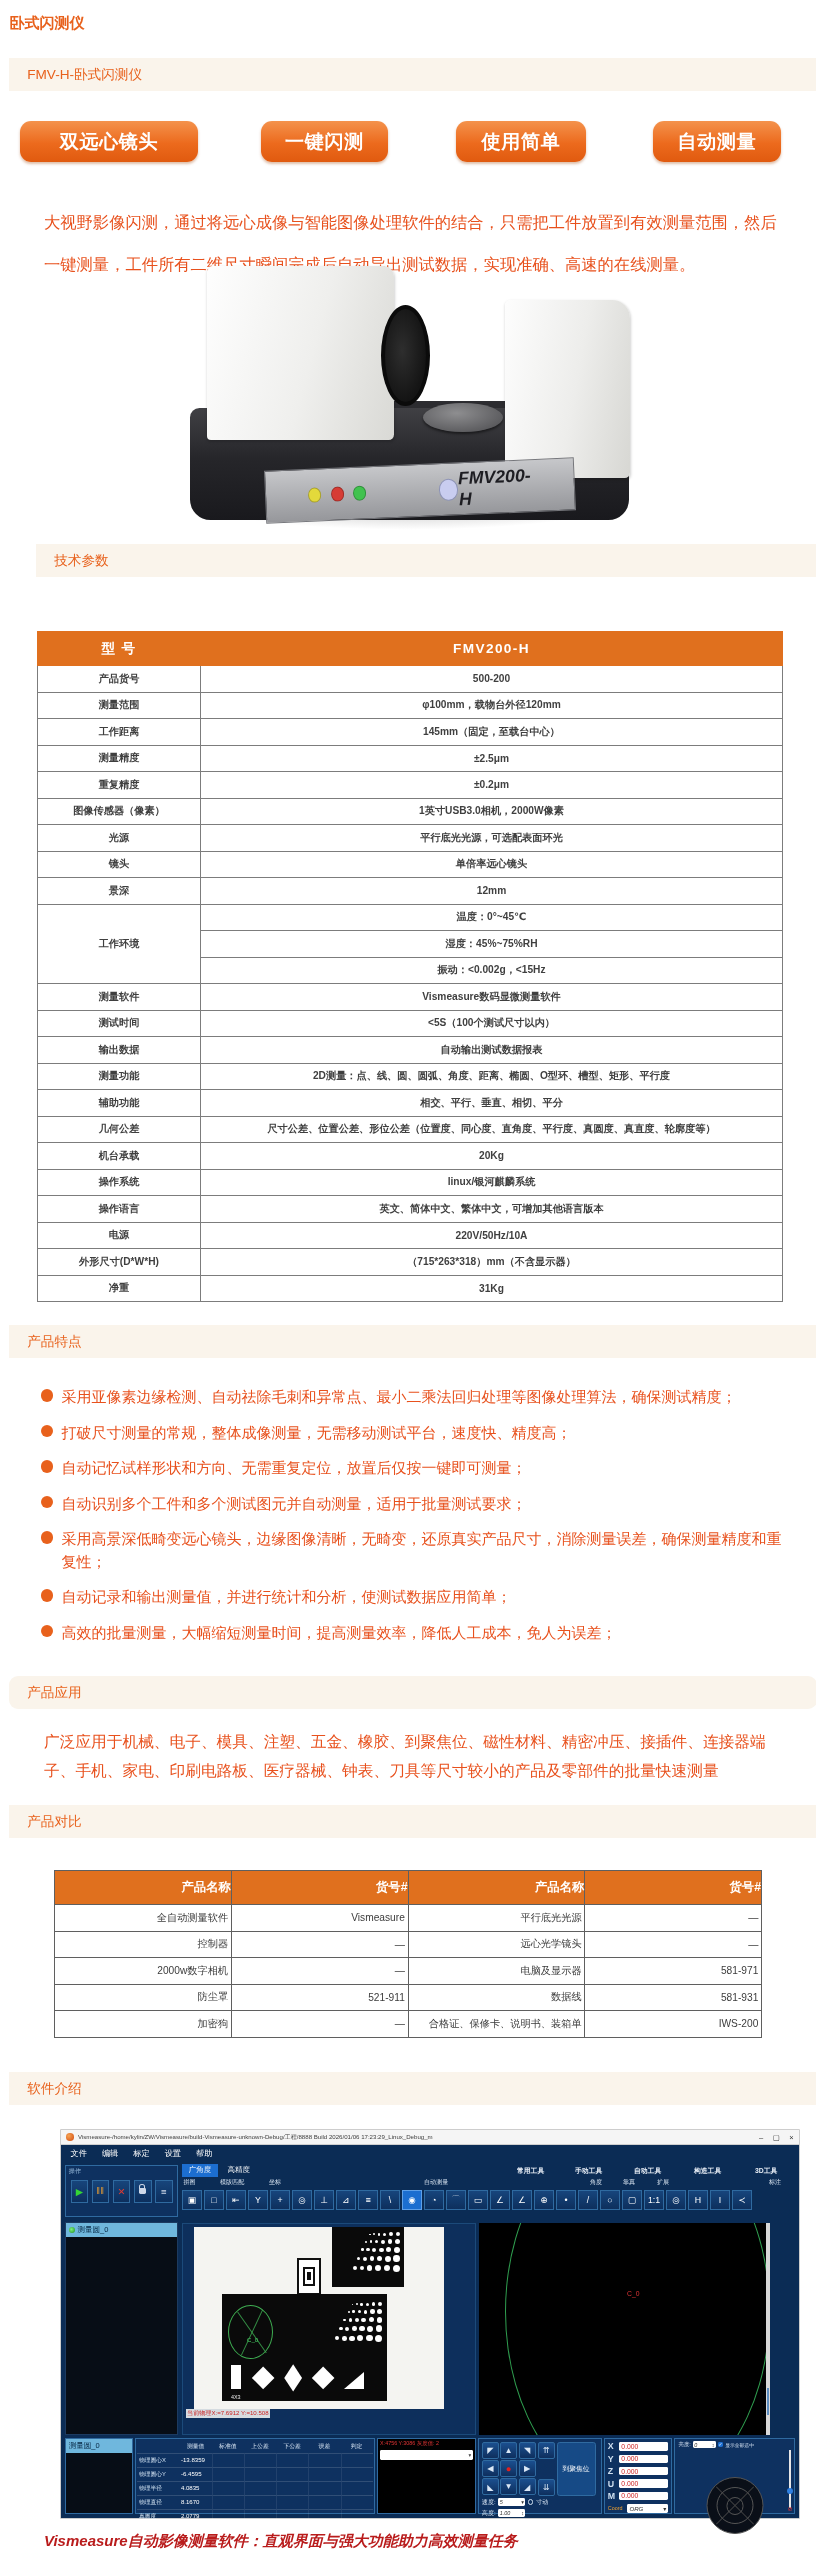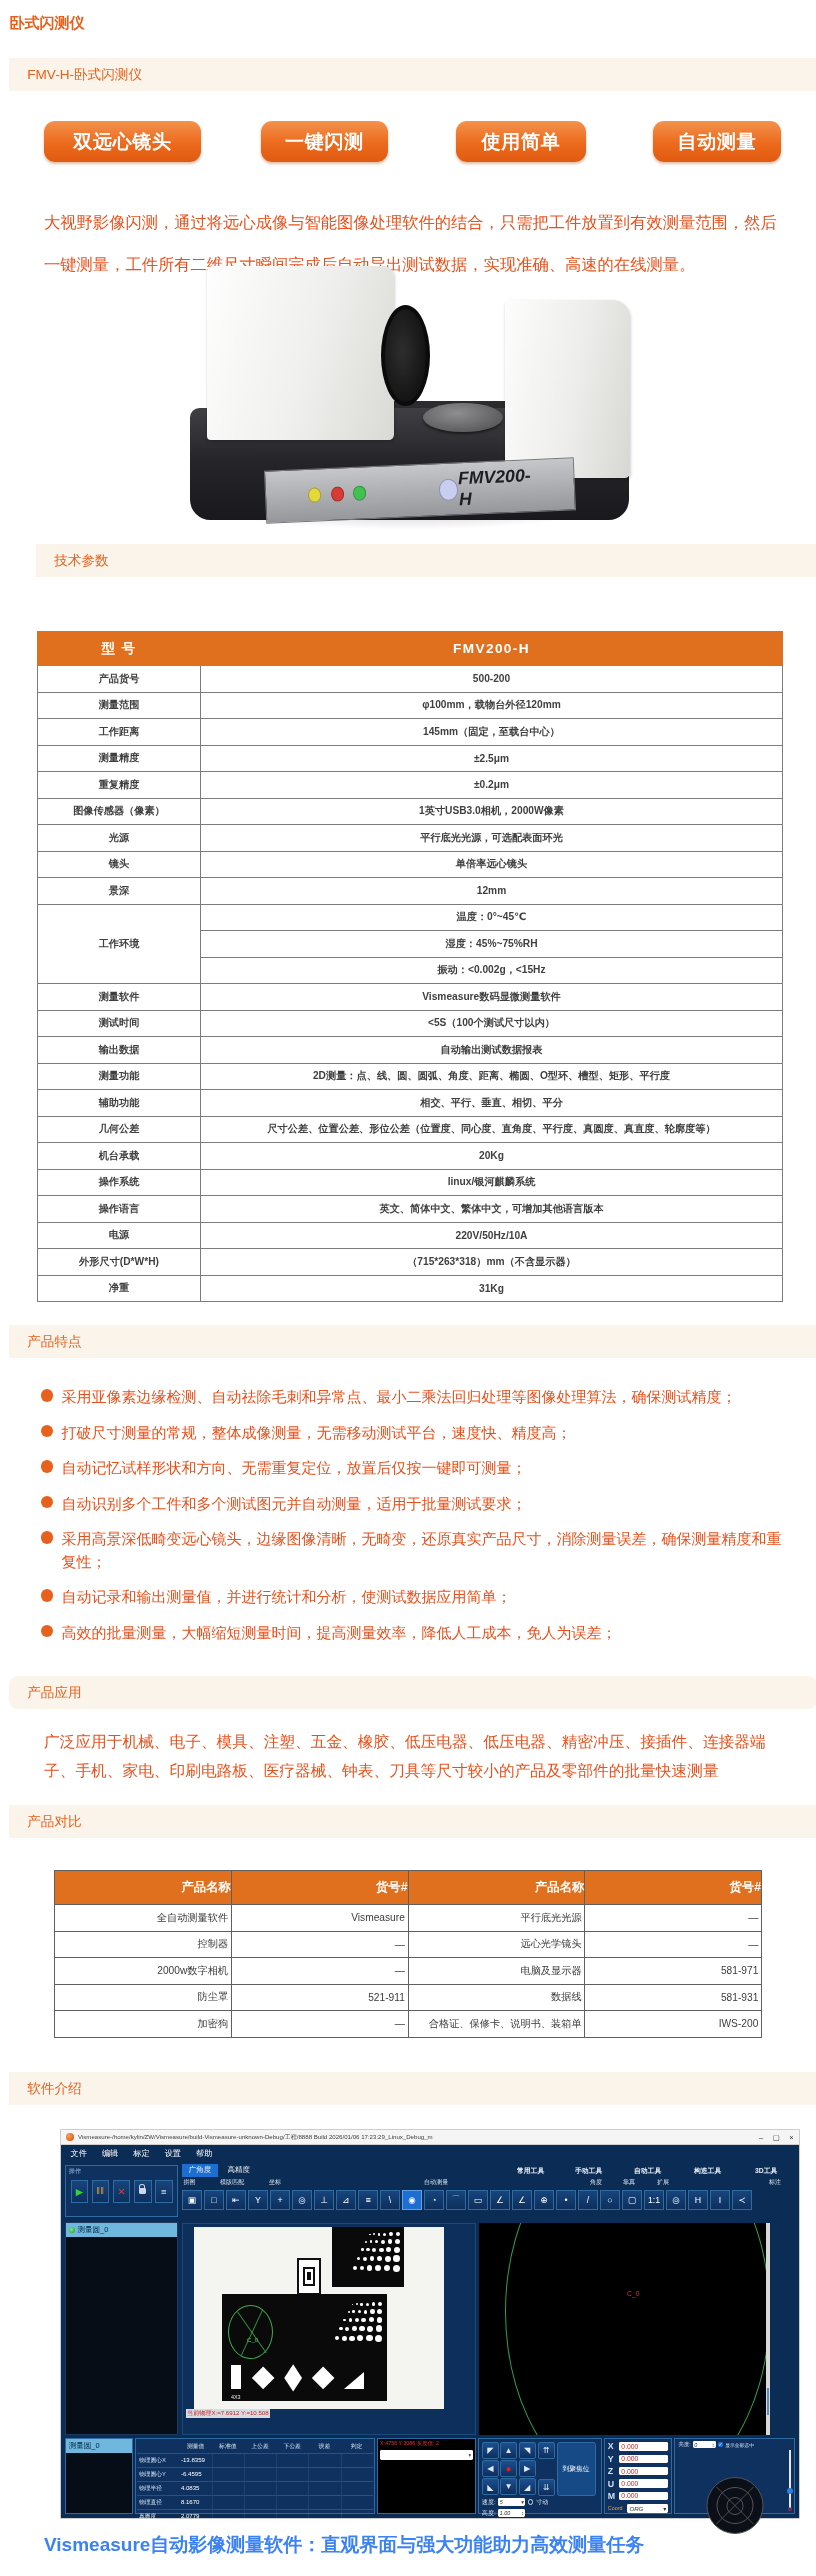--- a/index.html
+++ b/index.html
@@ -16,21 +16,21 @@
   #features-bar { top:1325px; }
   #apps-bar { top:1676px;border-radius:9px; }
   #comp-bar { top:1805px; }
   #soft-bar { top:2072px; }
 
   
   #feature-buttons { position:absolute; top:121px; left:0; width:817px; height:41px; }
   .pill { position:absolute; height:41px; border-radius:11px; background:linear-gradient(180deg,#F4924C 0%,#EC6A1D 55%,#E05A0F 100%);
           color:#fff; font-size:19px; font-weight:bold; display:flex; align-items:center; justify-content:center;
           box-shadow:0 2px 2.7px rgba(160,70,10,.35); letter-spacing:0.7px; }
-  .pill:nth-child(1){ left:44px;  width:157px; }
+  .pill:nth-child(1){ left:20px;  width:178px; }
   .pill:nth-child(2){ left:261px; width:127px; }
   .pill:nth-child(3){ left:456px; width:130px; }
   .pill:nth-child(4){ left:653px; width:128px; }
 
   .intro { position:absolute; top:201px; left:44px; width:738px; font-size:16.3px; line-height:42px; color:#E8511D; }
 
   
   #machine { position:absolute; left:170px; top:265px; width:476px; height:272px; }
   #machine .m-shadow { position:absolute; left:20.4px; right:20.4px; top:204px; height:61px;
       background:radial-gradient(ellipse at 50% 50%, rgba(40,40,40,.35) 0%, rgba(0,0,0,0) 70%); }
@@ -194,21 +194,21 @@
   .dial { position:absolute; left:50%; top:38px; transform:translateX(-50%); width:57px; height:57px; border-radius:50%;
       background:#0a0f18; border:0.7px solid #555; }
   .dial .d2 { position:absolute; left:9.5px; top:9.5px; width:37px; height:37px; border:0.7px solid #555; border-radius:50%; }
   .dial .d3 { position:absolute; left:19px; top:19px; width:17.7px; height:17.7px; border:0.7px solid #555; border-radius:50%; }
   .dial .sp1,.dial .sp2 { position:absolute; left:1.4px; top:50%; width:53px; border-top:0.7px solid #444; }
   .dial .sp1 { transform:rotate(45deg); } .dial .sp2 { transform:rotate(-45deg); }
   .pad-scroll { position:absolute; right:2.7px; top:11px; bottom:5.4px; width:2px; background:#e6e6e6; }
   .pad-bluedot { position:absolute; right:0.7px; bottom:19px; width:6.1px; height:6.1px; border-radius:50%; background:#2f7fe0; }
   .pad-no { position:absolute; right:1.4px; bottom:1.4px; color:#e03434; font-size:6.1px; }
 
-  .footer-caption { position:absolute; left:44px; top:2532px; font-size:19px; font-weight:bold; color:#3b82f6; }
+  .footer-caption { position:absolute; left:44px; top:2532px; font-size:15px; font-weight:bold; color:#b91c1c;font-style:italic; }
 </style>
 </head>
 <body>
 
 <div id="page">
 
   <div class="page-title">卧式闪测仪</div>
 
   <div class="section-bar" id="subtitle-bar">
     <span>FMV-H-卧式闪测仪</span>
@@ -365,21 +365,21 @@
       <li><span class="bullet"></span><span>自动识别多个工件和多个测试图元并自动测量，适用于批量测试要求；</span></li>
       <li><span class="bullet"></span><span>采用高景深低畸变远心镜头，边缘图像清晰，无畸变，还原真实产品尺寸，消除测量误差，确保测量精度和重复性；</span></li>
       <li><span class="bullet"></span><span>自动记录和输出测量值，并进行统计和分析，使测试数据应用简单；</span></li>
       <li><span class="bullet"></span><span>高效的批量测量，大幅缩短测量时间，提高测量效率，降低人工成本，免人为误差；</span></li>
     </ul>
 
   <div class="section-bar" id="apps-bar">
     <span>产品应用</span>
   </div>
 
-  <p class="app-text">广泛应用于机械、电子、模具、注塑、五金、橡胶、低压电器、低压电器、精密冲压、接插件、连接器端子、手机、家电、印刷电路板、医疗器械、钟表、刀具等尺寸较小的产品及零部件的批量快速测量</p>
+  <p class="app-text">广泛应用于机械、电子、模具、注塑、五金、橡胶、到聚焦位、磁性材料、精密冲压、接插件、连接器端子、手机、家电、印刷电路板、医疗器械、钟表、刀具等尺寸较小的产品及零部件的批量快速测量</p>
 
   <div class="section-bar" id="comp-bar">
     <span>产品对比</span>
   </div>
 
   <table id="comp-table">
     <thead>
         <tr id="comp-head">
           <th>产品名称</th>
           <th>货号#</th>

